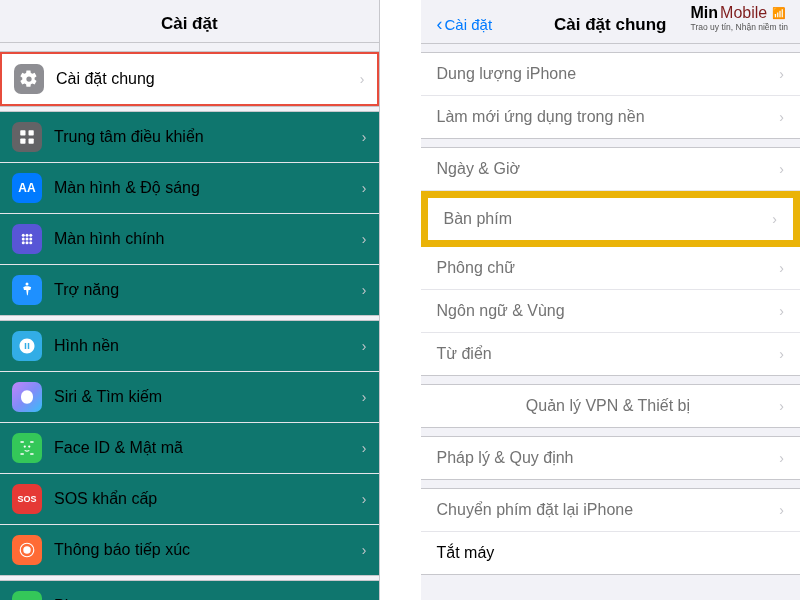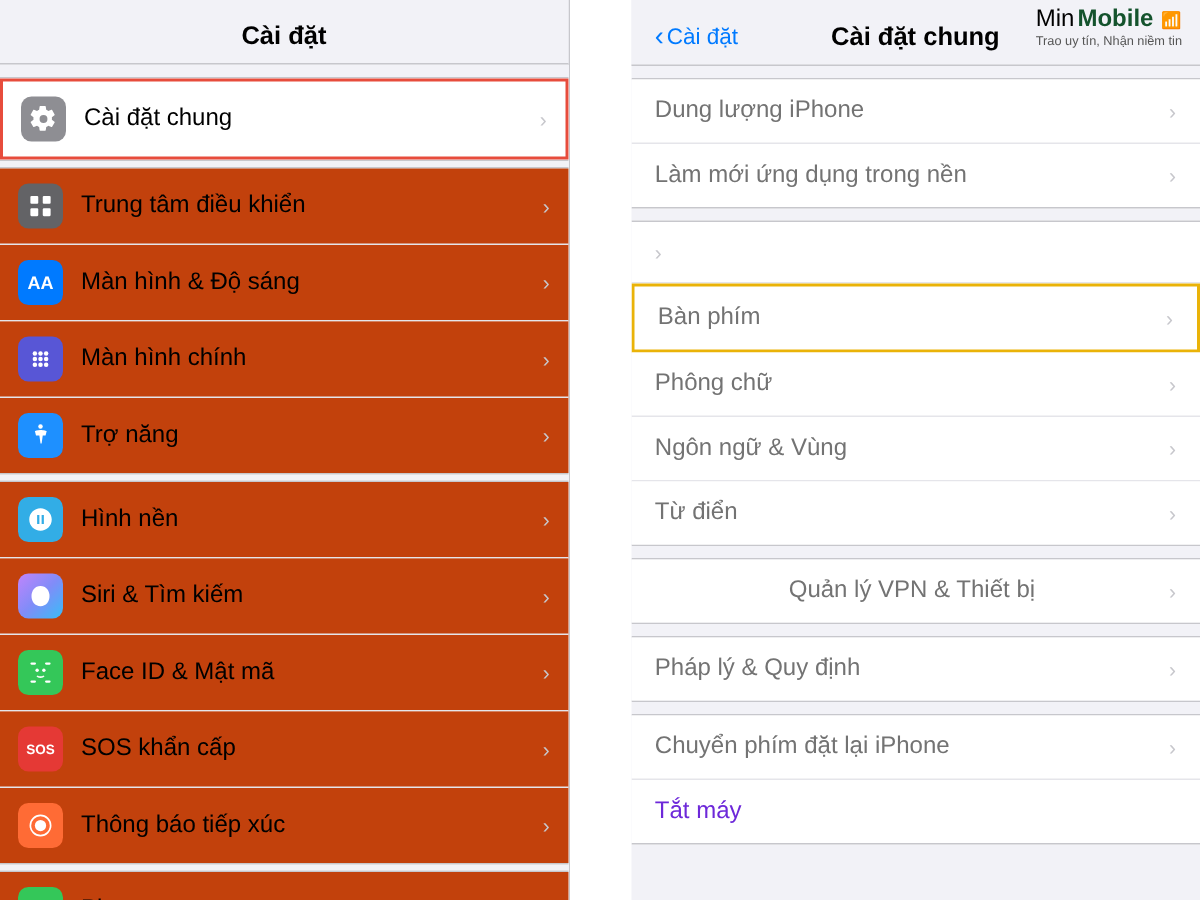--- a/index.html
+++ b/index.html
@@ -54,21 +54,21 @@
       background: #fff;
       border-top: 0.5px solid #c7c7cc;
       border-bottom: 0.5px solid #c7c7cc;
     }
 
     .settings-item {
       display: flex;
       align-items: center;
       padding: 10px 12px;
       border-bottom: 0.5px solid #e5e5ea;
-      background: #c2410c;
+      background: #0f766e;
       cursor: pointer;
       position: relative;
     }
 
     .settings-item:last-child {
       border-bottom: none;
     }
 
     .settings-item.highlighted {
       border: 2px solid #e74c3c;
@@ -170,31 +170,31 @@
       border-bottom: 0.5px solid #e5e5ea;
       background: #fff;
       cursor: pointer;
     }
 
     .right-item:last-child {
       border-bottom: none;
     }
 
     .right-item.highlighted {
-      border: 2px solid #eab308;
+      border: 7px solid #eab308;
     }
 
     .right-item-label {
       flex: 1;
       font-size: 16px;
       color: #737373;
     }
 
     .right-item.blue-text .right-item-label {
-      color: #6d28d9;
+      color: #000000;
     }
 
     .right-item-chevron {
       color: #c7c7cc;
       font-size: 14px;
     }
 
     
     .icon-svg {
       width: 18px;
@@ -353,22 +353,22 @@
 
   <div class="right-panel">
     <div class="right-header">
       <div class="back-btn">
         <span class="back-chevron">‹</span>
         <span>Cài đặt</span>
       </div>
       <span class="right-header-title">Cài đặt chung</span>
       <div class="branding">
         <div style="display:flex;align-items:center;gap:2px;">
-          <span style="font-size:16px;font-weight:400;color:#000;">Min</span>
-            <span style="font-size:16px;font-weight:700;color:#14532d;">Mobile</span>
+          <span style="font-size:16px;font-weight:700;color:#000;">Min</span>
+            <span style="font-size:16px;font-weight:400;color:#7f1d1d;">Mobile</span>
           <span style="color:#00b300;font-size:11px;margin-left:3px;">📶</span>
         </div>
         <div style="font-size:8.5px;color:#555;text-align:right;">Trao uy tín, Nhận niềm tin</div>
       </div>
     </div>
 
     <div class="right-list">
 
       <div class="right-group">
         <div class="right-item">
@@ -376,20 +376,21 @@
           <span class="right-item-chevron">›</span>
         </div>
         <div class="right-item">
           <span class="right-item-label">Làm mới ứng dụng trong nền</span>
           <span class="right-item-chevron">›</span>
         </div>
       </div>
 
       <div class="right-group" style="margin-top:8px;">
         <div class="right-item">
+          <span class="right-item-label">Ngày &amp; Giờ</span>
           <span class="right-item-chevron">›</span>
         </div>
         <div class="right-item highlighted">
           <span class="right-item-label">Bàn phím</span>
           <span class="right-item-chevron">›</span>
         </div>
         <div class="right-item">
           <span class="right-item-label">Phông chữ</span>
           <span class="right-item-chevron">›</span>
         </div>

